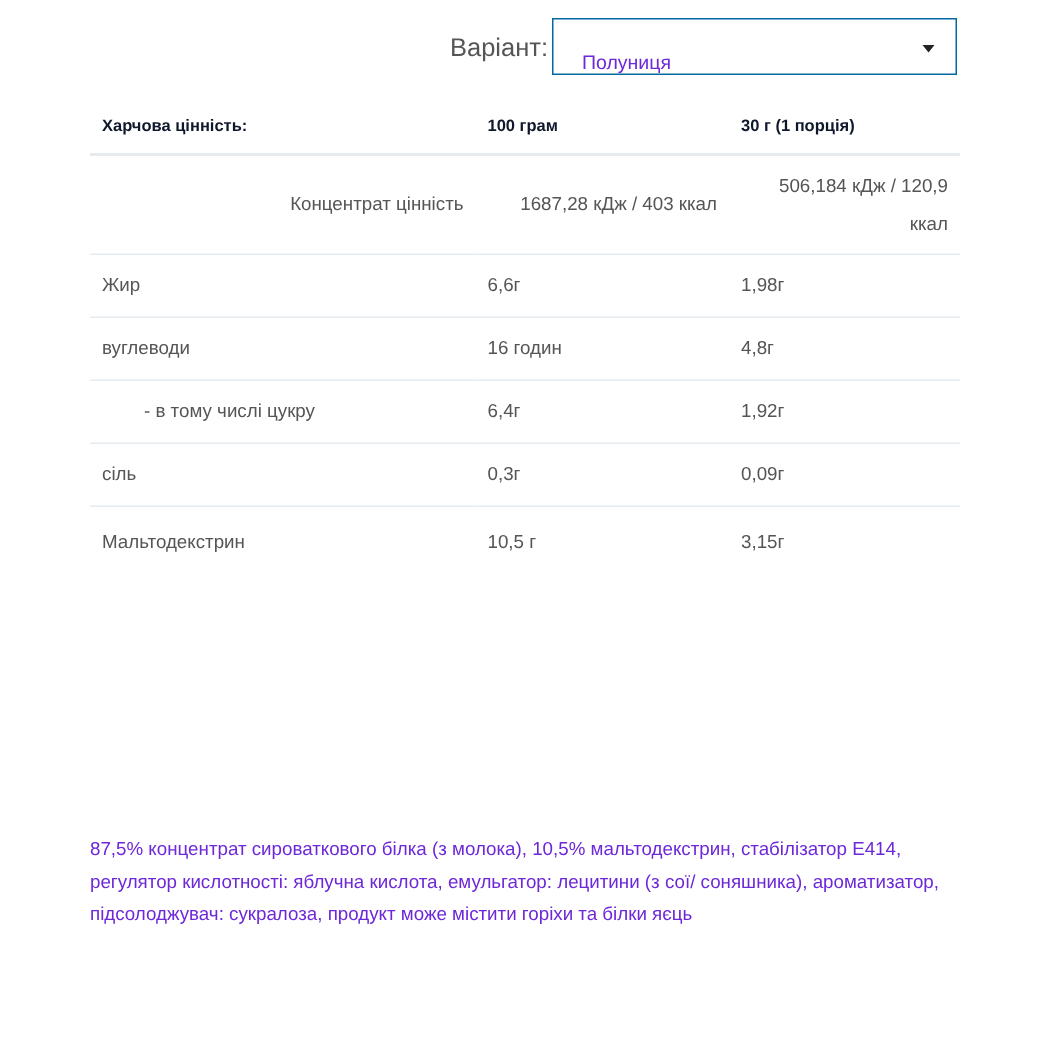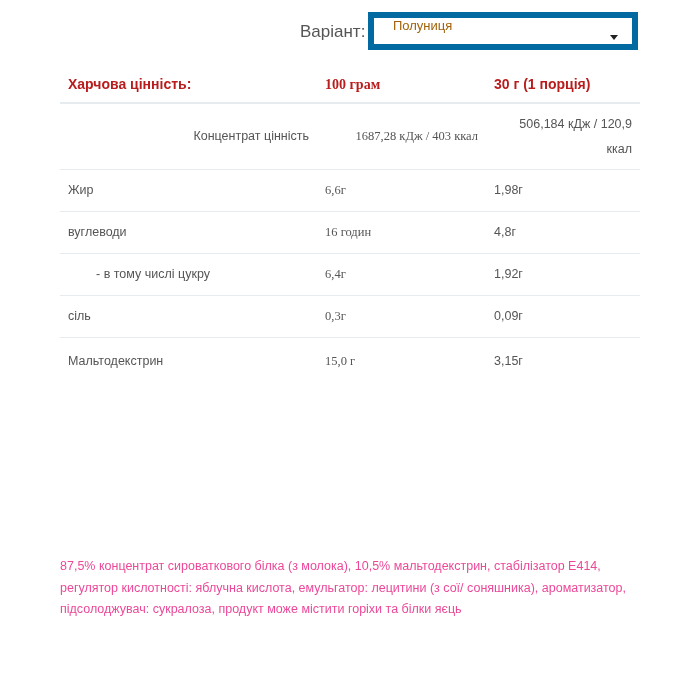--- a/index.html
+++ b/index.html
@@ -28,27 +28,27 @@
       font-size: 17px;
       color: #555;
       width: 68px;
     }
     .variant-select {
       position: absolute;
       left: 68px;
       top: 0;
       width: 270px;
       height: 38px;
-      border: 6px solid #0369a1;
+      border: 1px solid #0369a1;
       box-sizing: border-box;
       display: flex;
-      align-items: flex-start;
+      align-items: flex-end;
       padding-left: 19px;
       font-size: 13px;
-      color: #a16207;
+      color: #6d28d9;
       cursor: pointer;
       background: #fff;
     }
     .variant-caret {
       position: absolute;
       right: 14px;
       top: 17px;
       width: 0;
       height: 0;
       border-left: 4px solid transparent;
@@ -63,53 +63,53 @@
       border-collapse: collapse;
     }
     .nutri-table th, .nutri-table td {
       text-align: left;
       vertical-align: middle;
       padding: 0 8px;
       font-weight: normal;
       line-height: 25px;
     }
     .nutri-table th {
-      color: #b91c1c;
+      color: #0f172a;
       font-weight: bold;
-      font-size: 14px;
+      font-size: 11px;
       height: 36px;
       border-bottom: 2px solid #e6ebef;
     }
     .nutri-table td {
       height: 41px;
       border-bottom: 1px solid #e6ebef;
       font-size: 12.5px;
       color: #555;
     }
     .nutri-table tr.tall td { height: 65px; text-align: right; }
     .nutri-table tr:last-child td { border-bottom: none; height: 46px; }
     .nutri-table td.c1, .nutri-table th.c1 { width: 213px; }
-    .nutri-table td.c2, .nutri-table th.c2 { width: 153px; font-family: Liberation Serif, serif; }
+    .nutri-table td.c2, .nutri-table th.c2 { width: 153px; }
     .nutri-table td.indent { padding-left: 36px; }
     .ingredients {
       position: absolute;
       left: 60px;
       top: 556px;
       width: 590px;
     }
     .ing-title {
       font-size: 14px;
       font-weight: bold;
       color: #555;
       margin: 0 0 12px 0;
     }
     .ing-text {
       font-size: 12.5px;
       line-height: 21.5px;
-      color: #ec4899;
+      color: #6d28d9;
       margin: 0;
     }
   </style>
 </head>
 <body>
 
 <div class="variant-row">
   <span class="variant-label">Варіант:</span>
   <div class="variant-select">
     <span>Полуниця</span>
@@ -146,21 +146,21 @@
       <td class="c2">6,4г</td>
       <td>1,92г</td>
     </tr>
     <tr>
       <td class="c1">сіль</td>
       <td class="c2">0,3г</td>
       <td>0,09г</td>
     </tr>
     <tr>
       <td class="c1">Мальтодекстрин</td>
-      <td class="c2">15,0 г</td>
+      <td class="c2">10,5 г</td>
       <td>3,15г</td>
     </tr>
   </tbody>
 </table>
 
 <div class="ingredients">
   <p class="ing-text">87,5% концентрат сироваткового білка (з молока), 10,5% мальтодекстрин, стабілізатор Е414, регулятор кислотності: яблучна кислота, емульгатор: лецитини (з сої/ соняшника), ароматизатор, підсолоджувач: сукралоза, продукт може містити горіхи та білки яєць</p>
 </div>
 
 </body></html>

